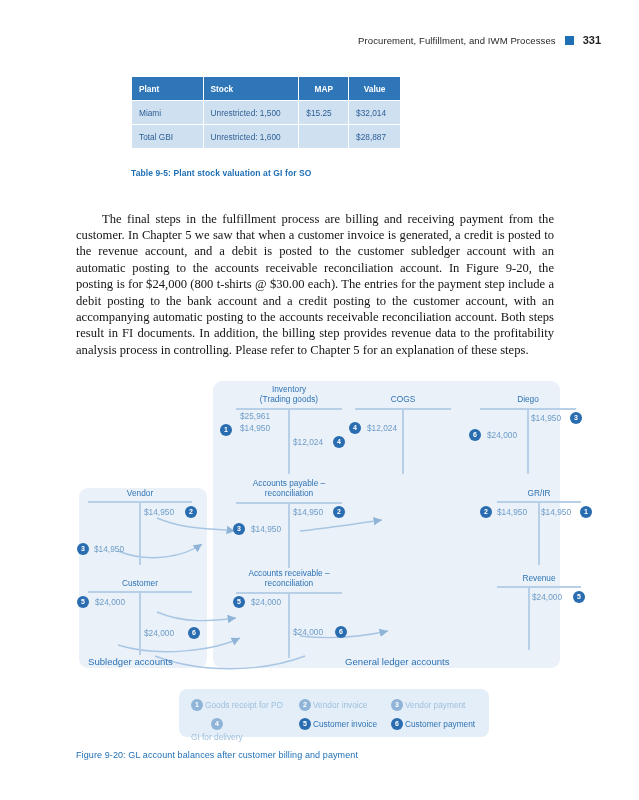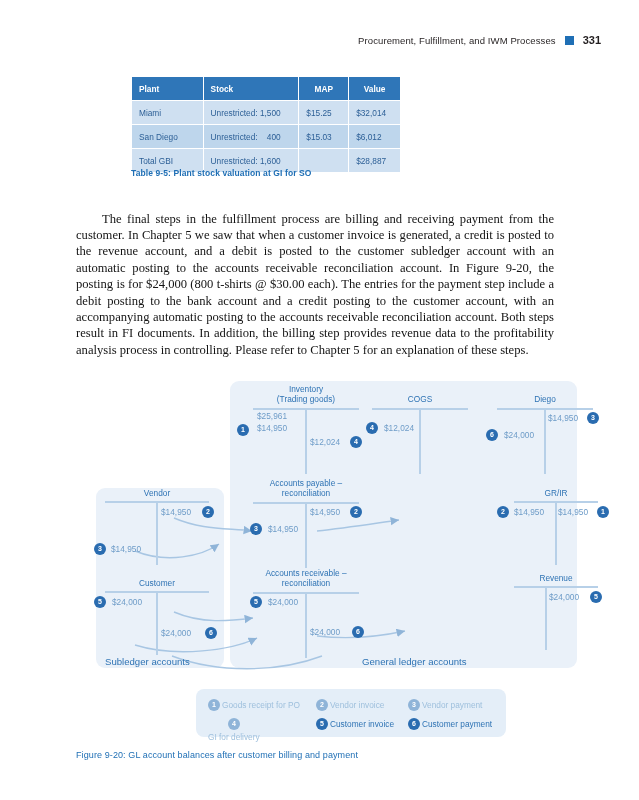--- a/index.html
+++ b/index.html
@@ -103,21 +103,21 @@
     line-height: 16.4px;
     color: #141414;
     text-align: justify;
     text-indent: 26px;
     hyphens: auto;
   }
 
   
   .figure {
     position: absolute;
-    left: 17px;
+    left: 0;
     top: 378px;
     width: 582px;
     height: 400px;
   }
 
   .panel {
     position: absolute;
     background: #eaf1f9;
     border-radius: 9px;
   }
@@ -256,26 +256,20 @@
       <th class="num">Value</th>
     </tr>
   </thead>
   <tbody>
     <tr>
       <td>Miami</td>
       <td>Unrestricted: 1,500</td>
       <td>$15.25</td>
       <td>$32,014</td>
     </tr>
-    <tr class="alt">
-      <td>San Diego</td>
-      <td>Unrestricted:    400</td>
-      <td>$15.03</td>
-      <td>$6,012</td>
-    </tr>
     <tr>
       <td>Total GBI</td>
       <td>Unrestricted: 1,600</td>
       <td></td>
       <td>$28,887</td>
     </tr>
   </tbody>
 </table>
 
 <div class="table-caption">Table 9-5: Plant stock valuation at GI for SO</div>

